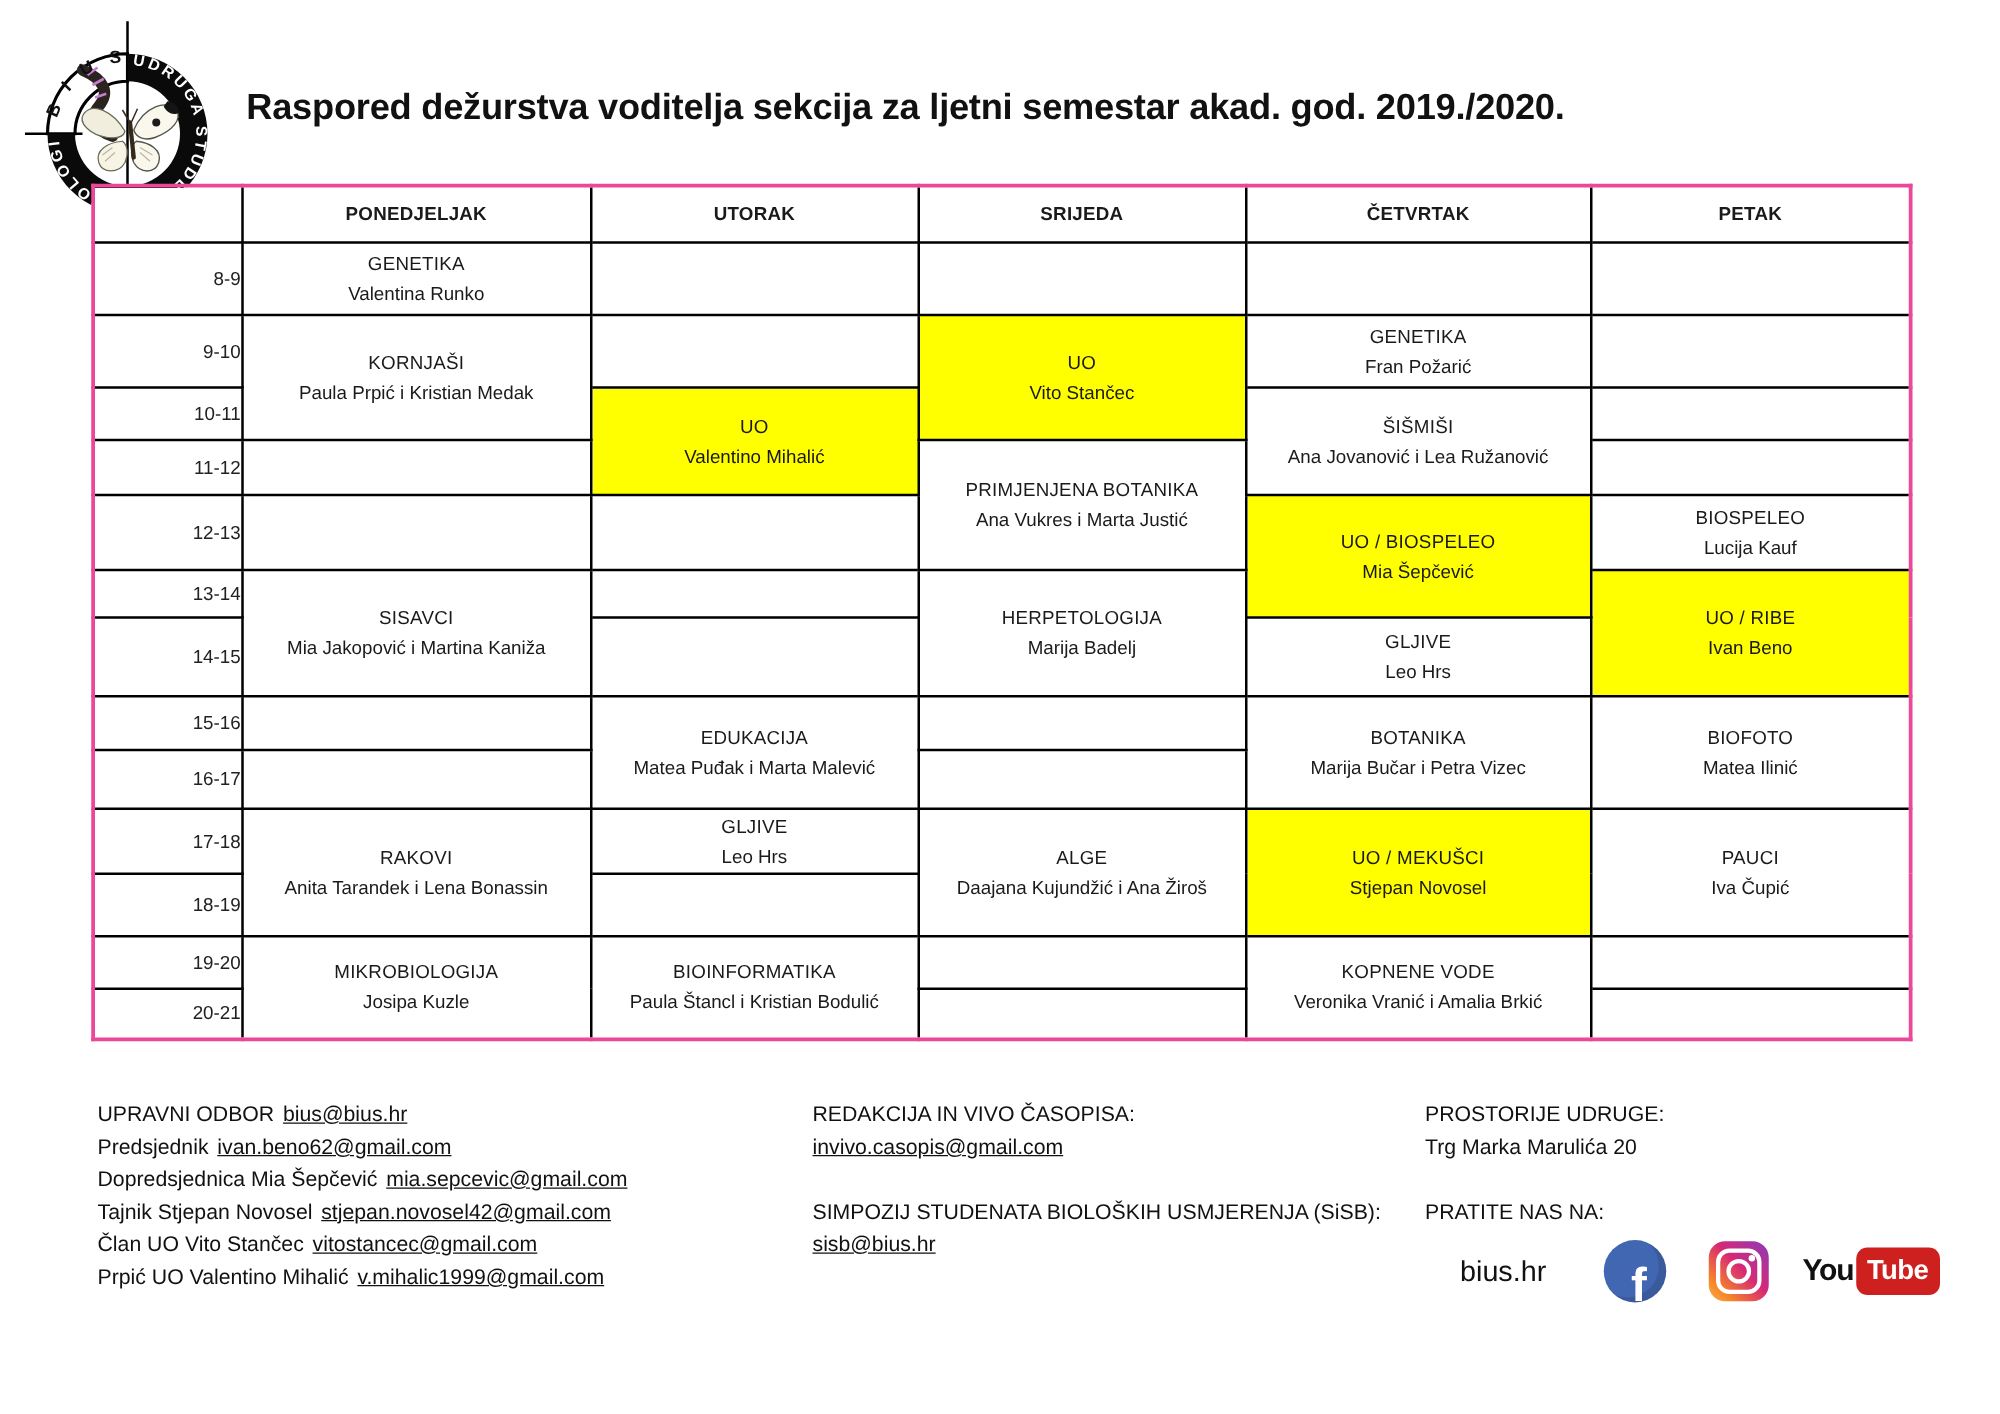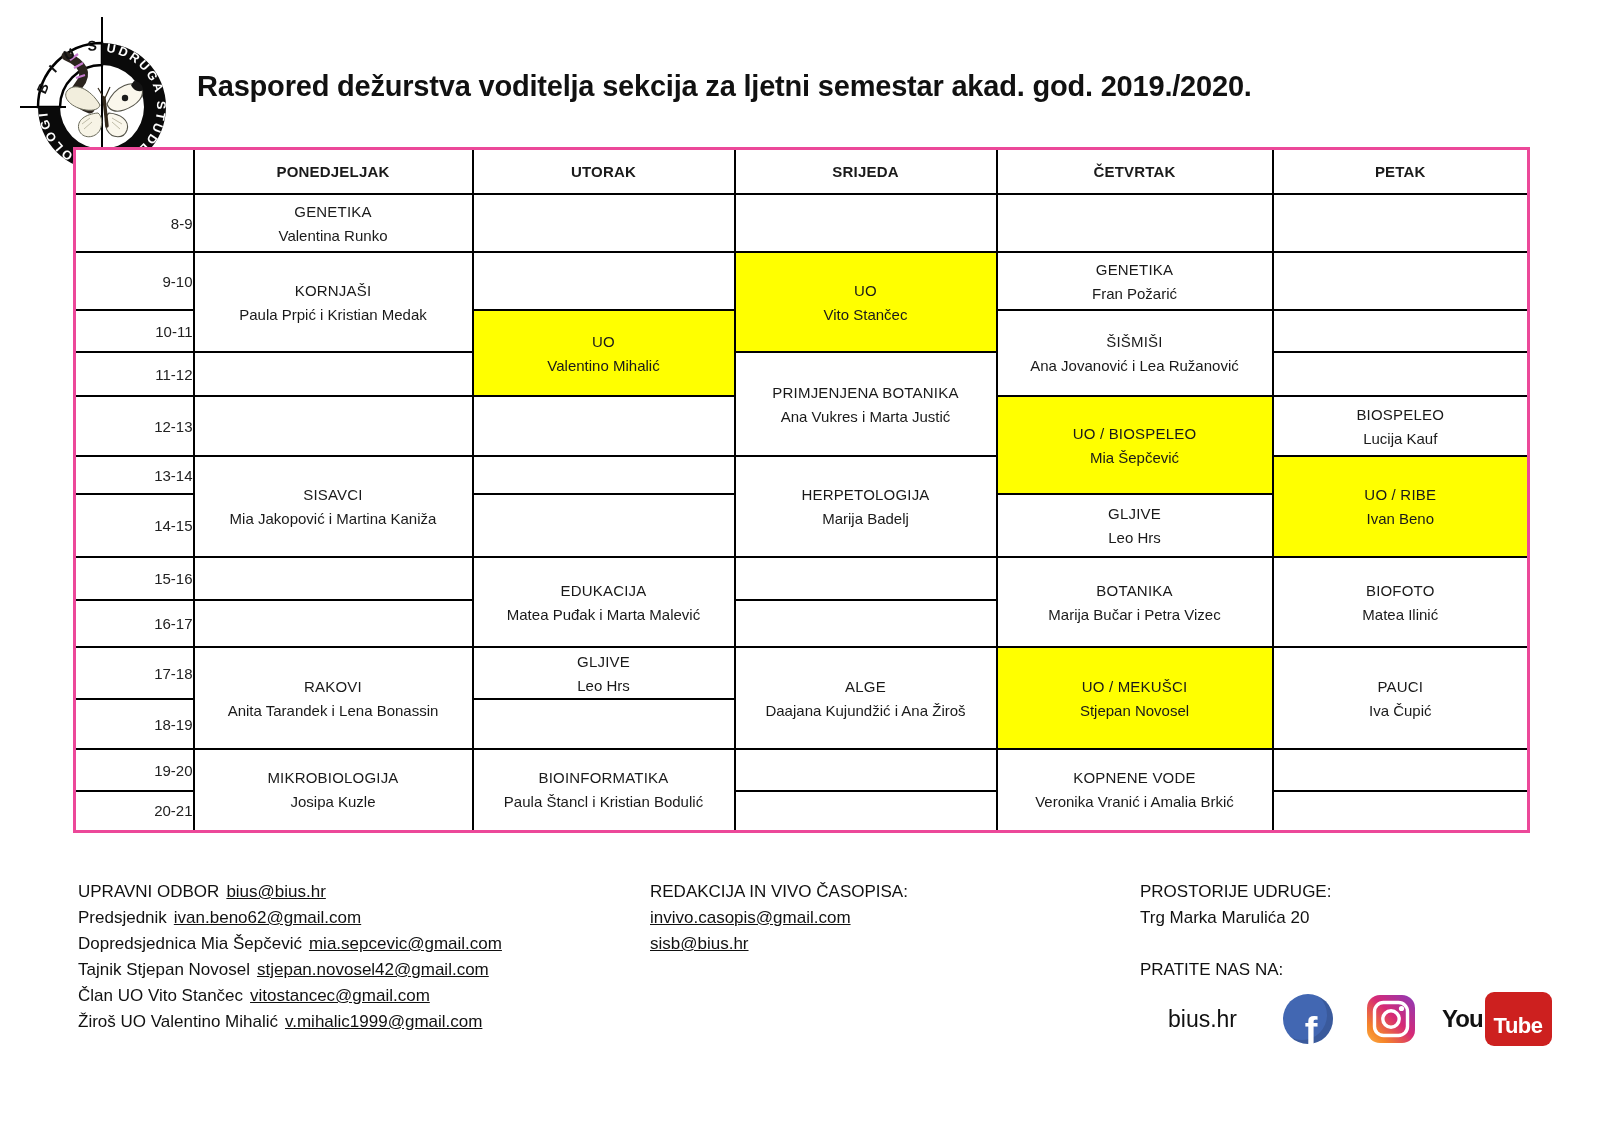--- a/index.html
+++ b/index.html
@@ -46,21 +46,21 @@
     width:50px;height:50px;border-radius:50%;background:#4267b2;color:#fff;
     display:flex;align-items:flex-end;justify-content:center;margin-right:33px;
     box-shadow:inset -6px -4px 0 rgba(0,0,0,0.12);
   }
   .fb span{font-size:38px;font-weight:700;line-height:1;transform:translate(3px,6px);}
   .ig{margin-right:26px;}
   .yt{display:flex;align-items:center;}
   .yt .you{font-size:24px;font-weight:700;color:#111;letter-spacing:-1px;margin-right:2px;}
   .yt .tube{
     background:#cd201f;color:#fff;font-size:22px;font-weight:700;
-    padding:21px 9px 7px 9px;border-radius:9px;letter-spacing:-0.5px;
+    padding:5px 9px 7px 9px;border-radius:9px;letter-spacing:-0.5px;
   }
 </style>
 </head>
 <body>
 
 <div class="logo">
   <svg width="160" height="164" viewBox="0 0 160 164">
     <defs>
       <path id="ringPath" d="M 82 40 A 55 55 0 1 1 27 95" fill="none"></path>
       <path id="quarterPath" d="M 25 95 A 57 57 0 0 1 82 38" fill="none"></path>
@@ -324,26 +324,27 @@
       </tr>
     </tbody>
 </table>
 
 <div class="fblock" id="footer-left">
     <div class="fline"><span>UPRAVNI ODBOR</span><a class="lnk">bius@bius.hr</a></div>
     <div class="fline"><span>Predsjednik</span><a class="lnk">ivan.beno62@gmail.com</a></div>
     <div class="fline"><span>Dopredsjednica Mia Šepčević</span><a class="lnk">mia.sepcevic@gmail.com</a></div>
     <div class="fline"><span>Tajnik Stjepan Novosel</span><a class="lnk">stjepan.novosel42@gmail.com</a></div>
     <div class="fline"><span>Član UO Vito Stančec</span><a class="lnk">vitostancec@gmail.com</a></div>
-    <div class="fline"><span>Žiroš UO Valentino Mihalić</span><a class="lnk">v.mihalic1999@gmail.com</a></div>
+    <div class="fline"><span>Prpić UO Valentino Mihalić</span><a class="lnk">v.mihalic1999@gmail.com</a></div>
   </div>
 
 <div class="fblock" id="footer-mid">
   <div>REDAKCIJA IN VIVO ČASOPISA:</div>
   <div><a class="lnk">invivo.casopis@gmail.com</a></div>
+  <div class="gap-above">SIMPOZIJ STUDENATA BIOLOŠKIH USMJERENJA (SiSB):</div>
   <div><a class="lnk">sisb@bius.hr</a></div>
 </div>
 
 <div class="fblock" id="footer-right">
   <div>PROSTORIJE UDRUGE:</div>
   <div>Trg Marka Marulića 20</div>
   <div class="gap-above">PRATITE NAS NA:</div>
 </div>
 
 <div id="social">

